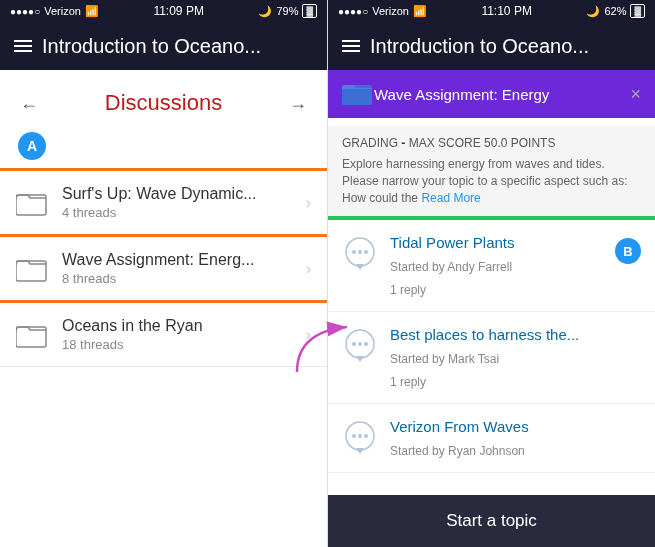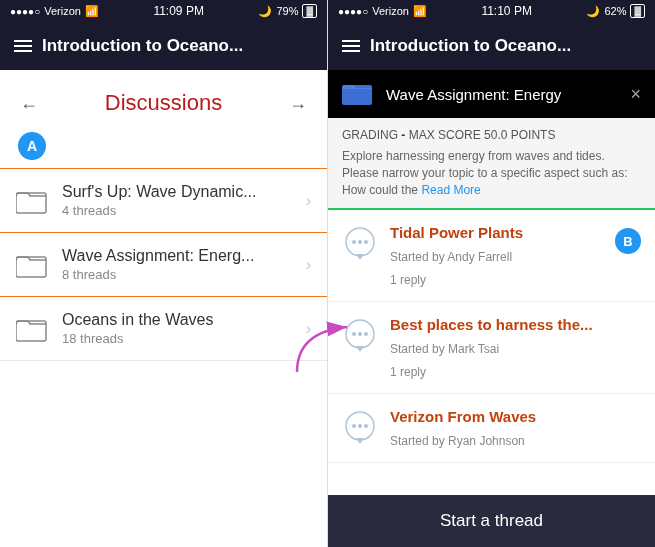--- a/index.html
+++ b/index.html
@@ -52,22 +52,22 @@
       cursor: pointer;
     }
     .hamburger span {
       width: 18px;
       height: 2px;
       background: #fff;
       display: block;
     }
     .app-title {
       color: #fff;
-      font-size: 17px;
-      font-weight: 700;
+      font-size: 20px;
+      font-weight: 400;
     }
 
     .left-content {
       flex: 1;
       padding: 0 0 0 0;
       overflow: hidden;
     }
 
     .discussions-header {
       display: flex;
@@ -97,21 +97,21 @@
       justify-content: center;
       font-size: 14px;
       font-weight: 600;
       margin: 0 0 8px 18px;
     }
 
     .discussion-item {
       display: flex;
       align-items: center;
       padding: 14px 16px 14px 16px;
-      border-top: 1px solid #f97316;
+      border-top: 3px solid #f97316;
       cursor: pointer;
       gap: 14px;
     }
     .discussion-item:last-child {
       border-bottom: 1px solid #e8e8e8;
     }
 
     .folder-icon {
       width: 32px;
       height: 28px;
@@ -171,22 +171,23 @@
       height: 28px;
     }
     .close-btn {
       color: #aaa;
       font-size: 18px;
       cursor: pointer;
     }
 
     .grading-bar {
       background: #f5f5f5;
-      border-bottom: 2px solid #22c55e;
+      border-bottom: 4px solid #22c55e;
       padding: 10px 14px;
+      margin-top: 8px;
     }
     .grading-title {
       font-size: 12px;
       font-weight: 700;
       color: #333;
       margin-bottom: 6px;
     }
     .grading-title span {
       font-weight: 400;
       color: #555;
@@ -224,22 +225,22 @@
     .speech-bubble-icon svg {
       width: 36px;
       height: 36px;
     }
 
     .thread-info {
       flex: 1;
     }
     .thread-name {
       font-size: 15px;
-      color: #c2410c;
-      font-weight: 700;
+      color: #0369a1;
+      font-weight: 400;
     }
     .thread-meta {
       font-size: 12px;
       color: #888;
       margin-top: 9px;
     }
 
     .badge-b {
       width: 26px;
       height: 26px;
@@ -357,21 +358,21 @@
       </div>
 
       <div class="discussion-item">
         <div class="folder-icon">
           <svg viewBox="0 0 32 28">
             <rect x="0" y="6" width="30" height="20" rx="2" fill="none" stroke="#888" stroke-width="1.5"></rect>
             <path d="M0 10 Q0 6 4 6 L12 6 L14 9 L30 9" fill="none" stroke="#888" stroke-width="1.5"></path>
           </svg>
         </div>
         <div class="discussion-info">
-          <div class="discussion-name">Oceans in the Waves</div>
+          <div class="discussion-name">Oceans in the Ryan</div>
           <div class="discussion-threads">18 threads</div>
         </div>
         <span class="chevron-right">›</span>
       </div>
     </div>
 
     <svg class="panel-arrow-svg" width="80" height="80" viewBox="0 0 80 80" style="position:absolute; right:-40px; bottom:155px;">
       <defs>
         <marker id="arrowhead" markerWidth="8" markerHeight="6" refX="8" refY="3" orient="auto">
           <polygon points="0 0, 8 3, 0 6" fill="#c94cc4"></polygon>
@@ -400,21 +401,21 @@
 
     <div class="right-app-header">
       <div class="hamburger">
         <span></span>
           <span></span>
           <span></span>
       </div>
       <span class="app-title">Introduction to Oceano...</span>
     </div>
 
-    <div style="background: #000000; padding: 10px 14px; display:flex; align-items:center; gap:12px;">
+    <div style="background: #6d28d9; padding: 10px 14px; display:flex; align-items:center; gap:0;">
       <div class="folder-highlight">
         <svg viewBox="0 0 32 28">
           <rect x="0" y="5" width="30" height="20" rx="2" fill="#3d6ed4"></rect>
           <path d="M0 9 Q0 5 4 5 L12 5 L14 8 L30 8 L30 9 Z" fill="#4d7ee4"></path>
         </svg>
       </div>
       <span style="color:#fff; font-size:15px; flex:1; overflow:hidden; white-space:nowrap; text-overflow:ellipsis;">Wave Assignment: Energy</span>
       <span class="close-btn">×</span>
     </div>
 
@@ -477,18 +478,18 @@
         </div>
         <div class="thread-info">
           <div class="thread-name">Verizon From Waves</div>
           <div class="thread-meta">Started by Ryan Johnson</div>
         </div>
       </div>
 
     </div>
 
     <div class="start-thread-bar">
-      <span>Start a thread</span>
+      <span>Start a topic</span>
     </div>
 
   </div>
 
 </div>
 
 </body></html>

